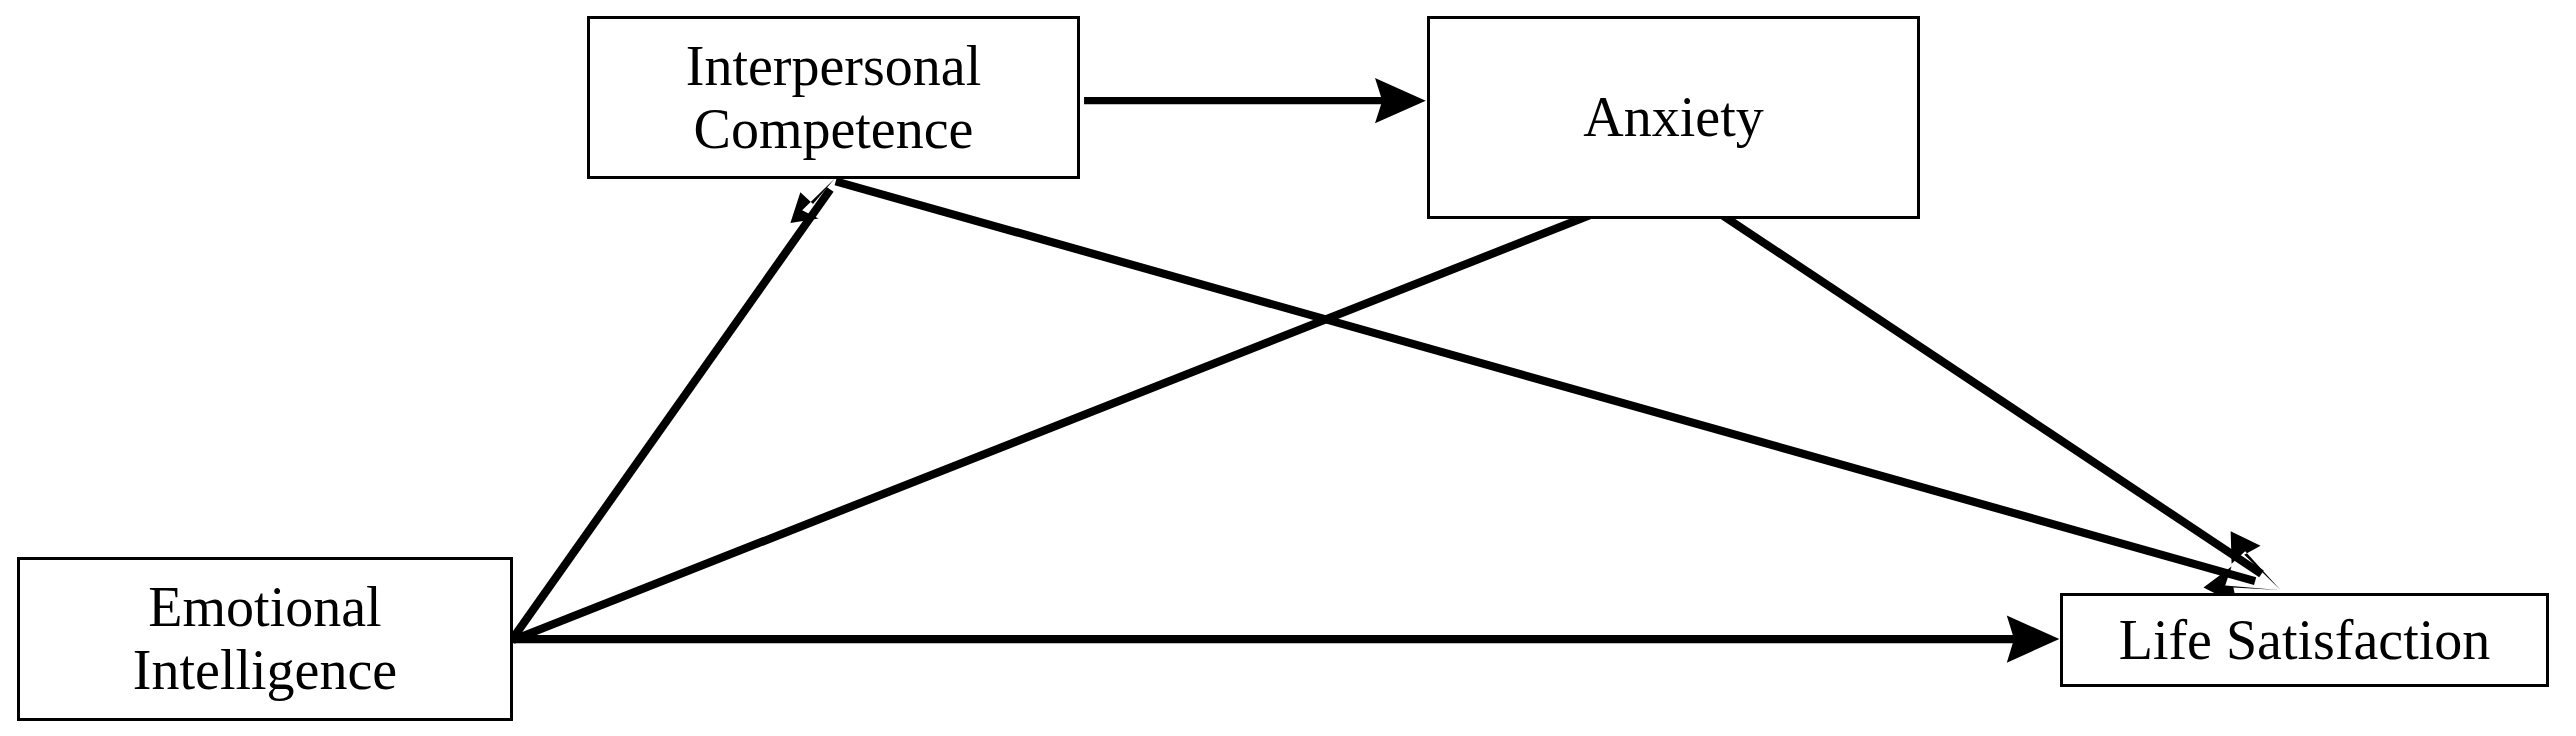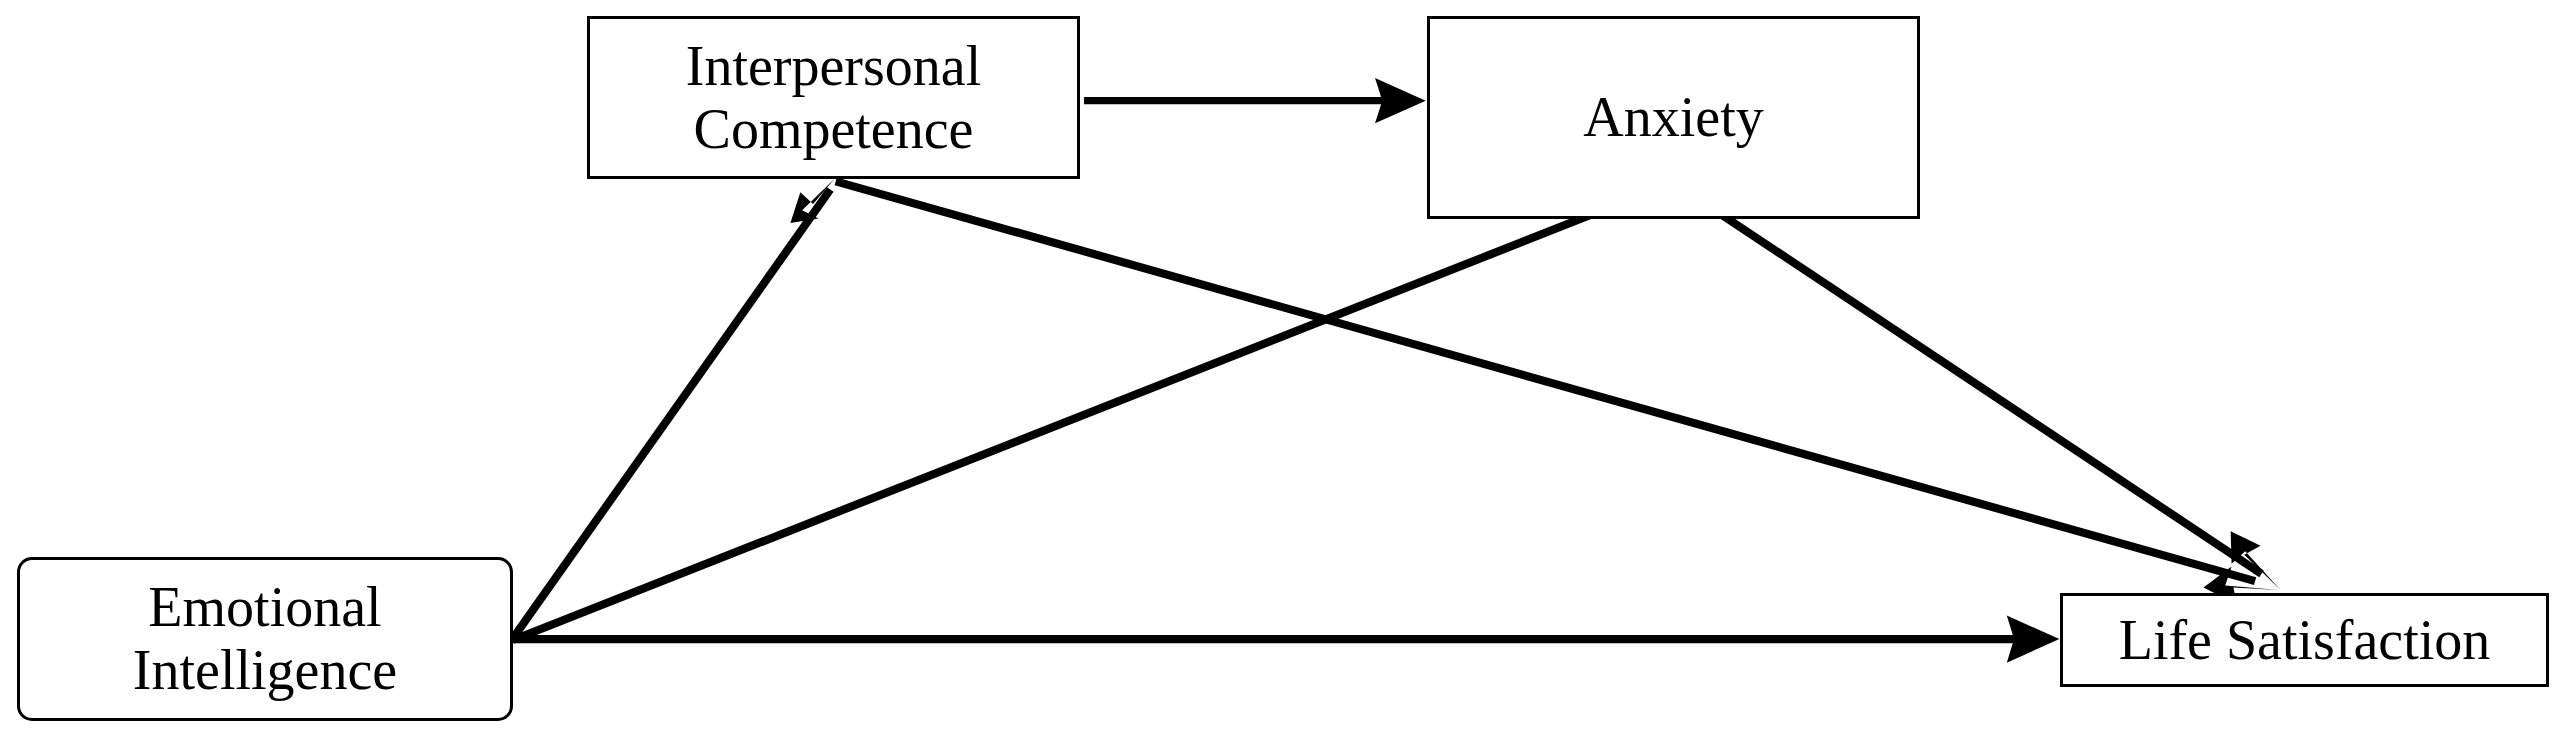--- a/index.html
+++ b/index.html
@@ -90,21 +90,21 @@
       <polygon class="arrow-head" points="2514,651 2455,646 2462,625 2431,648 2468,667 2464,648"></polygon>
     </g>
 
     <g>
       <line class="edge-line" x1="1844" y1="200" x2="2495" y2="633"></line>
       <polygon class="arrow-head" points="2516,651 2477,608 2462,622 2461,586 2494,602 2476,612"></polygon>
     </g>
 
   </svg>
 
-  <div class="node-box" id="node-emotional-intelligence" style="left:17px; top:557px; width:496px; height:164px;border-radius:15px;">
+  <div class="node-box" id="node-emotional-intelligence" style="left:17px; top:557px; width:496px; height:164px;">
     <span class="node-label">Emotional
 Intelligence</span>
   </div>
 
   <div class="node-box" id="node-interpersonal-competence" style="left:587px; top:16.3px; width:493px; height:163px;align-items:center;">
     <span class="node-label">Interpersonal
 Competence</span>
   </div>
 
   <div class="node-box" id="node-anxiety" style="left:1427px; top:16.3px; width:493px; height:203px;">

